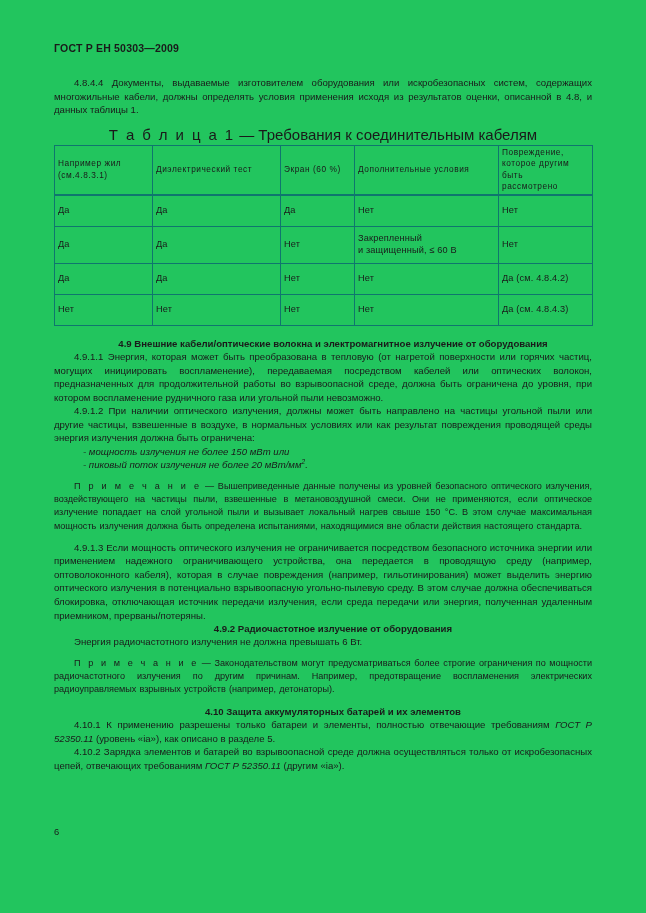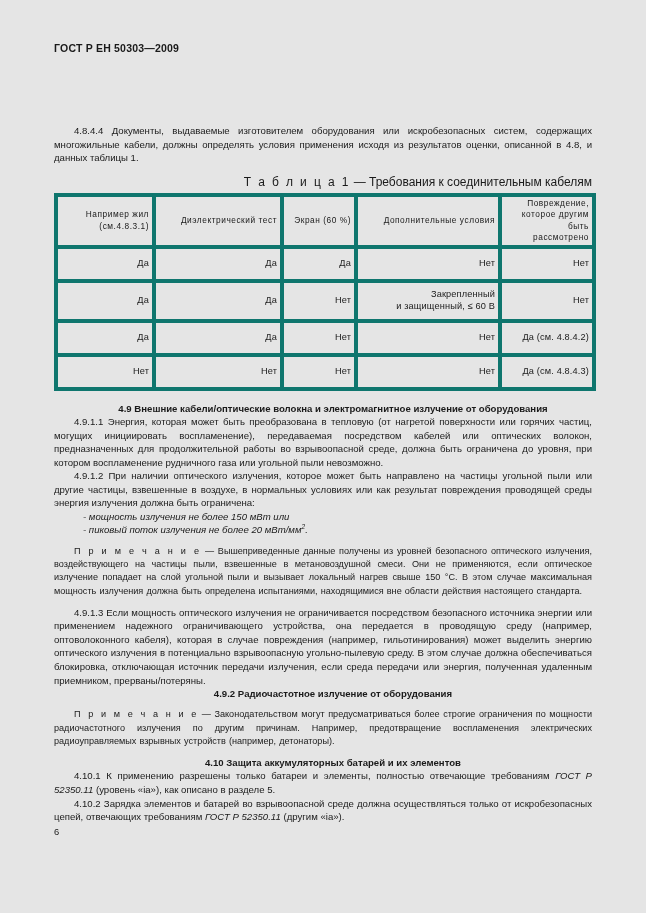--- a/index.html
+++ b/index.html
@@ -14,41 +14,40 @@
     font-family: "Liberation Sans", sans-serif;
     color: #1a1a1a;
     overflow: hidden;
   }
 
   .page {
     position: absolute;
     left: 0; top: 0;
     width: 646px;
     height: 913px;
-    background: #e5e5e5;
+    background: #22c55e;
   }
 
   
   .doc-header {
     position: absolute;
     left: 54px;
     top: 42px;
     font-size: 10.5px;
     font-weight: bold;
     letter-spacing: 0.2px;
     white-space: nowrap;
   }
 
   
   .content {
     position: absolute;
     left: 54px;
     top: 76px;
     width: 538px;
-    margin-top: 48px;
   }
 
   p {
     margin: 0;
     font-size: 9.6px;
     line-height: 13.55px;
     text-align: justify;
     text-justify: inter-word;
     hyphens: manual;
   }
@@ -87,39 +86,39 @@
   }
   .note-label {
     letter-spacing: 2.1px;
   }
 
   .ital { font-style: italic; }
   sup { font-size: 0.68em; vertical-align: super; line-height: 0; }
 
   
   .table-caption {
-    font-size: 12px;
+    font-size: 15px;
     line-height: 13px;
     margin: 0;
     text-indent: 0;
-    text-align: right;
+    text-align: center;
     white-space: nowrap;
   }
   .table-caption .spaced { letter-spacing: 1.9px; }
 
   table.req {
     border-collapse: collapse;
     width: 538px;
     table-layout: fixed;
     margin: 0;
   }
   table.req th,
   table.req td {
-    border: 4px solid #0f766e;
-    text-align: right;
+    border: 1px solid #0f766e;
+    text-align: left;
     vertical-align: middle;
     padding: 0 3px;
     color: #1a1a1a;
   }
   table.req thead th {
     font-weight: normal;
     font-size: 8.3px;
     line-height: 11.4px;
     letter-spacing: 0.55px;
     height: 48px;
@@ -230,36 +229,37 @@
       </tbody>
     </table>
 
     <div class="gap-l"></div>
 
     <h4 class="sec">4.9 Внешние кабели/оптические волокна и электромагнитное излучение от оборудования</h4>
 
 
     <p class="indent">4.9.1.1 Энергия, которая может быть преобразована в тепловую (от нагретой поверхности или горячих частиц, могущих  инициировать воспламенение), передаваемая посредством кабелей или оптических волокон, предназначенных для продолжительной работы во взрывоопасной среде, должна быть ограничена до уровня, при котором воспламенение рудничного газа или угольной пыли невозможно.</p>
 
-    <p class="indent">4.9.1.2 При наличии оптического излучения, которое может быть направлено на частицы угольной пыли или другие частицы, взвешенные в воздухе, в нормальных условиях или как результат повреждения проводящей среды энергия излучения должна быть ограничена:</p>
+    <p class="indent">4.9.1.2 При наличии оптического излучения, должны может быть направлено на частицы угольной пыли или другие частицы, взвешенные в воздухе, в нормальных условиях или как результат повреждения проводящей среды энергия излучения должна быть ограничена:</p>
 
     <p class="bullet">- мощность излучения не более 150 мВт или</p>
 
     <p class="bullet"><span>- пиковый поток излучения не более 20 мВт/мм</span><sup>2</sup><span>.</span></p>
 
     <div class="gap-m"></div>
 
     <p class="note"><span class="note-label">П р и м е ч а н и е</span><span> — Вышеприведенные данные получены из уровней безопасного оптического излучения, воздействующего на частицы пыли, взвешенные в метановоздушной смеси. Они не применяются, если оптическое излучение попадает на слой угольной пыли и вызывает локальный нагрев свыше 150 °С. В этом случае максимальная мощность излучения должна быть определена испытаниями, находящимися вне области действия настоящего стандарта.</span></p>
 
     <div class="gap-m"></div>
 
     <p class="indent">4.9.1.3 Если мощность оптического излучения не ограничивается  посредством безопасного источника энергии или применением надежного ограничивающего устройства, она передается в проводящую среду (например, оптоволоконного кабеля), которая в случае повреждения (например, гильотинирования) может выделить энергию оптического излучения в потенциально взрывоопасную угольно-пылевую среду. В этом случае должна обеспечиваться блокировка, отключающая источник передачи излучения, если среда передачи или энергия, полученная удаленным приемником, прерваны/потеряны.</p>
 
     <h4 class="sec">4.9.2 Радиочастотное излучение от оборудования</h4>
 
+    <p class="indent">Энергия радиочастотного излучения не должна превышать 6 Вт.</p>
 
     <div class="gap-m"></div>
 
     <p class="note"><span class="note-label">П р и м е ч а н и е</span><span> — Законодательством могут предусматриваться более строгие ограничения по мощности радиочастотного излучения по другим причинам. Например, предотвращение воспламенения электрических радиоуправляемых взрывных устройств (например, детонаторы).</span></p>
 
     <div class="gap-m"></div>
 
     <h4 class="sec">4.10 Защита аккумуляторных батарей и их элементов</h4>
 
     <p class="indent"><span>4.10.1 К применению разрешены только батареи и элементы, полностью отвечающие требованиям </span><span class="ital">ГОСТ Р 52350.11</span><span> (уровень «ia»), как описано в разделе 5.</span></p>

